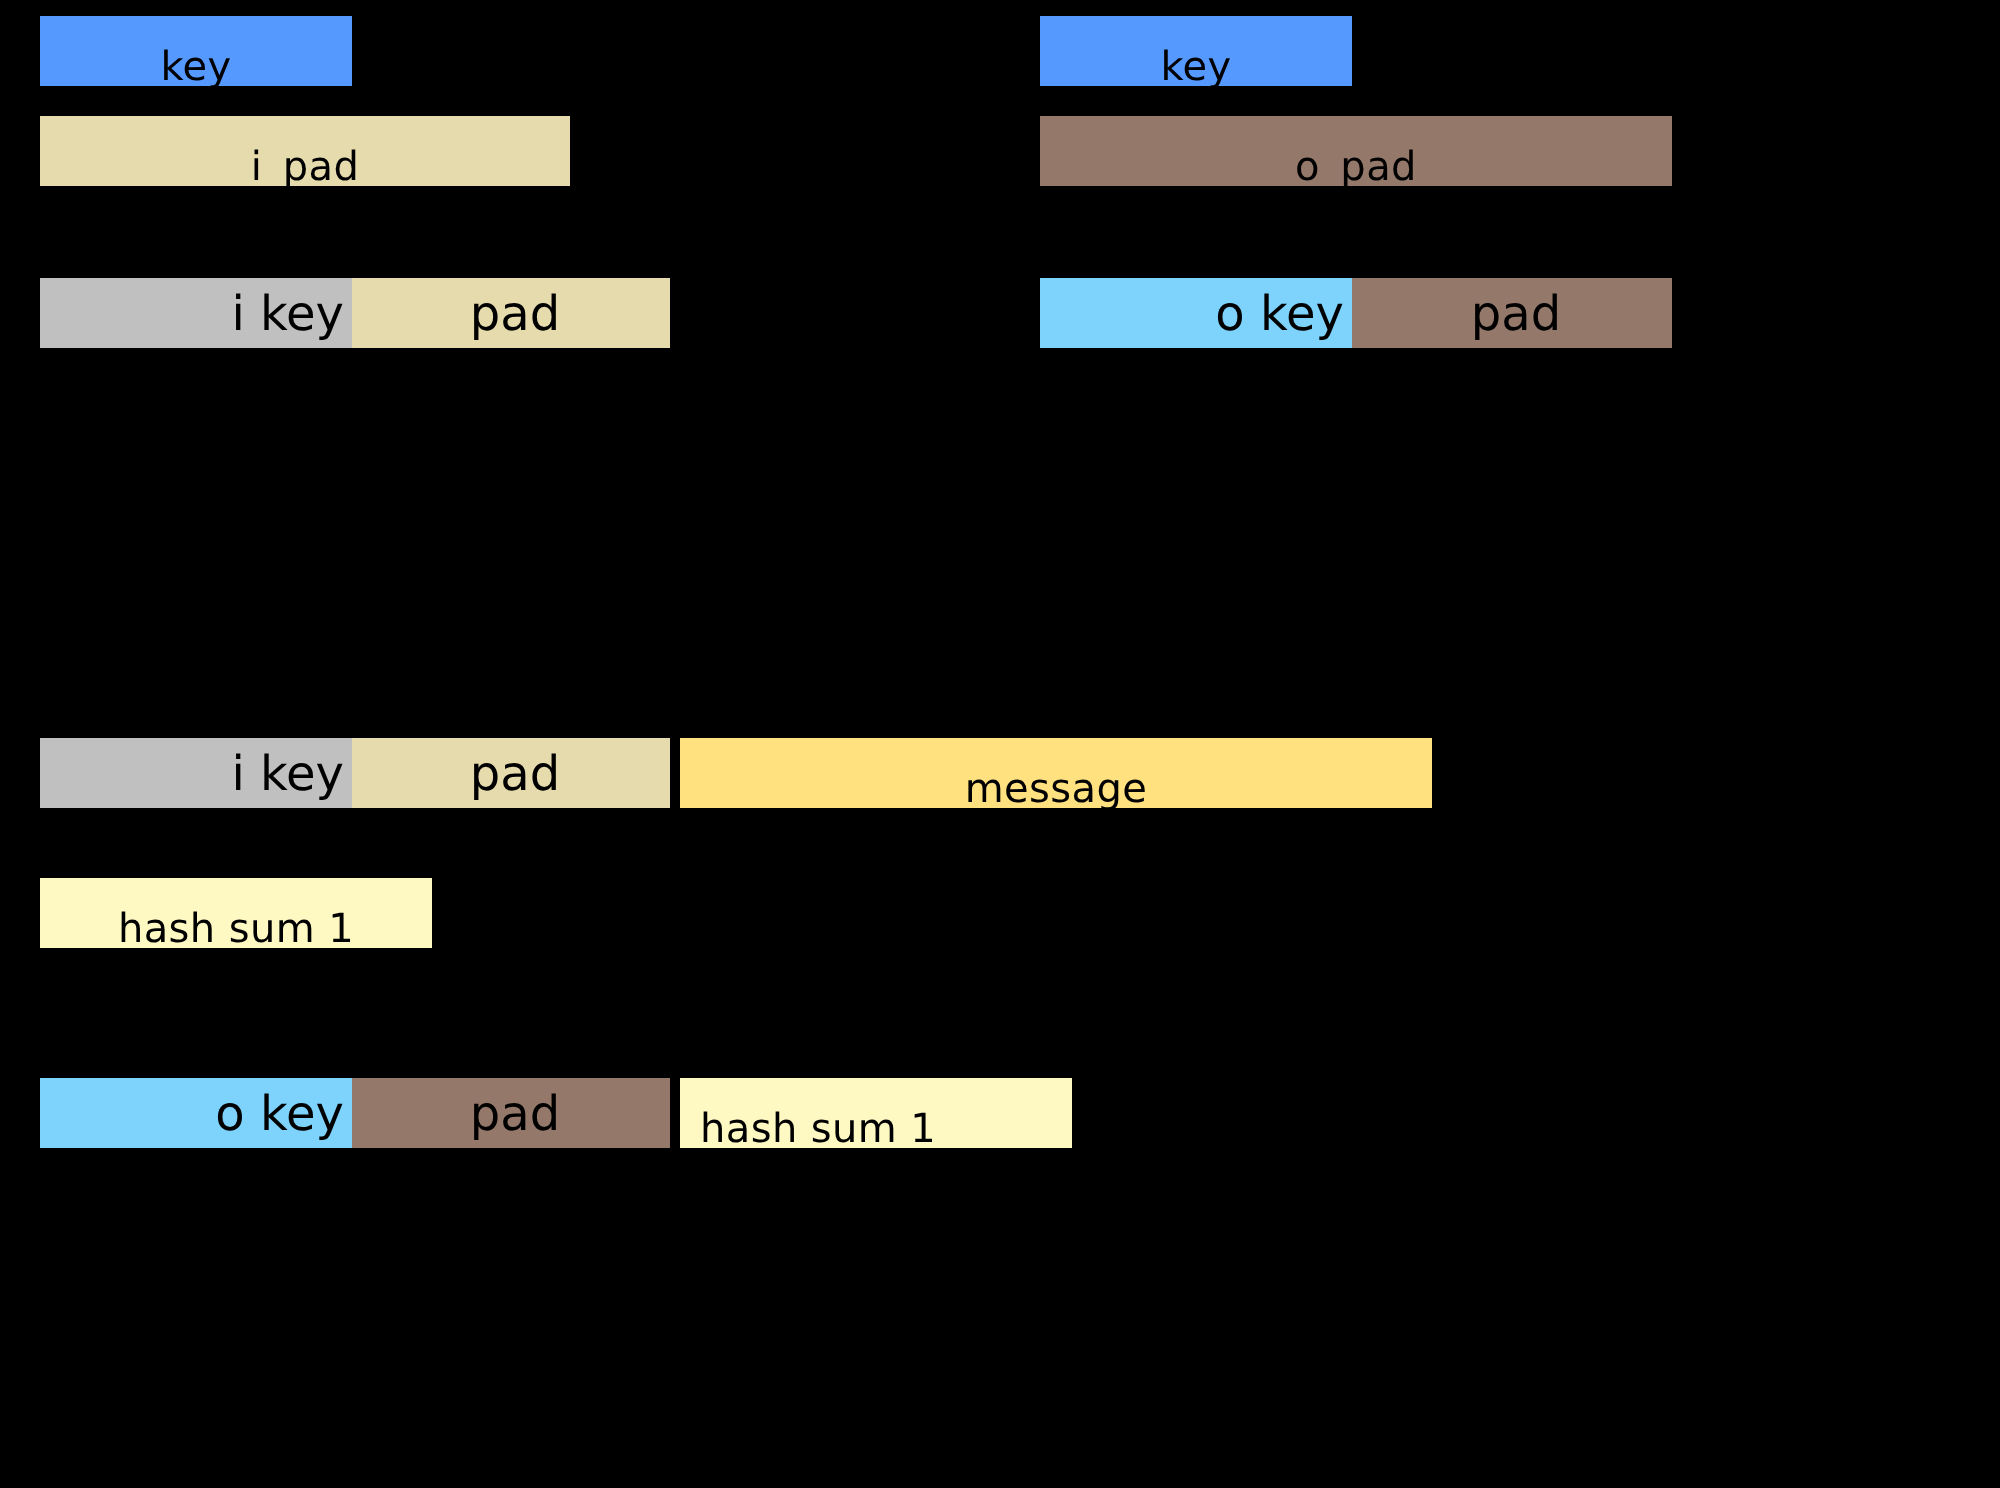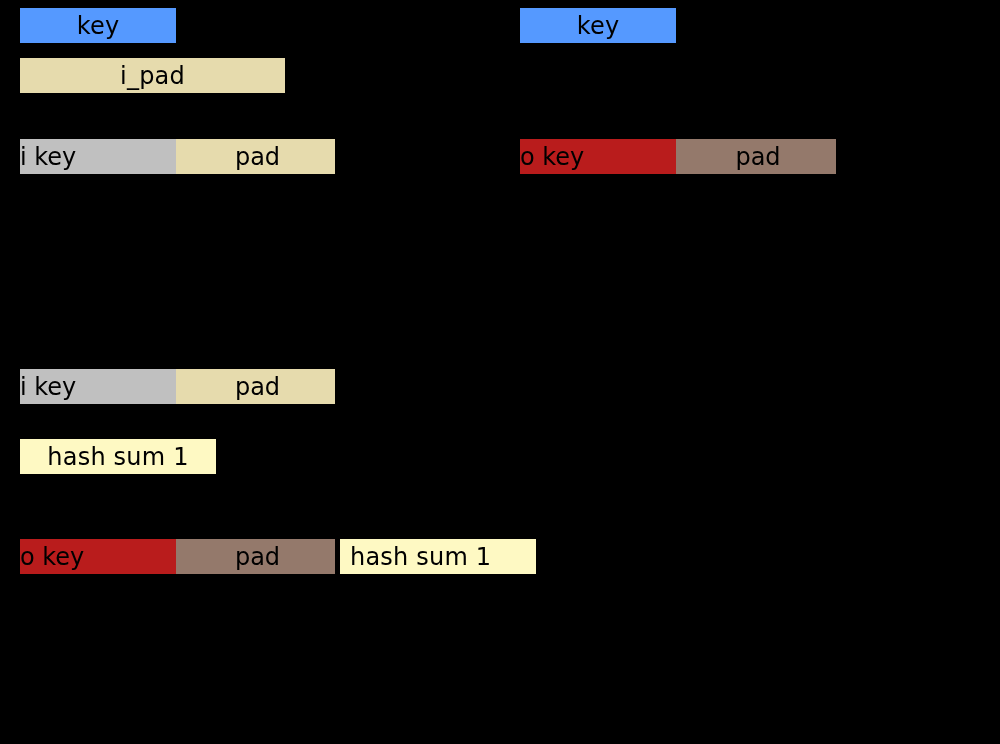--- a/index.html
+++ b/index.html
@@ -15,25 +15,25 @@
     position: relative;
     width: 1000px;
     height: 744px;
     background: #000000;
     overflow: hidden;
   }
   .bar {
     position: absolute;
     box-sizing: border-box;
     display: flex;
-    align-items: center;
+    align-items: flex-end;
     justify-content: center;
     white-space: nowrap;
     color: #000000;
-    font-size: 24px;
+    font-size: 20px;
     line-height: 1;
     letter-spacing: 0.2px;
   }
   
   .composite {
     position: absolute;
     display: flex;
     align-items: stretch;
     box-sizing: border-box;
   }
@@ -42,48 +42,51 @@
     display: flex;
     align-items: center;
     justify-content: center;
     white-space: nowrap;
     color: #000000;
     font-size: 24px;
     line-height: 1;
     overflow: visible;
   }
   
-  .composite .seg-left { justify-content: flex-start; padding-right: 4px; }
+  .composite .seg-left { justify-content: flex-end; padding-right: 4px; }
   .composite .seg-right { justify-content: center; padding-left: 4px; }
 
   .c-key      { background: #5599ff; }
   .c-ipad     { background: #e6dbad; }
   .c-opad     { background: #94796b; }
   .c-keygray  { background: #c0c0c0; }
-  .c-keygray2 { background: #b91c1c; }
+  .c-keygray2 { background: #7dd3fc; }
   .c-message  { background: #ffe180; }
   .c-hash     { background: #fef9c3; }
 </style>
 </head>
 <body>
 
 <div id="canvas">
 
   <div class="bar c-key" style="left:20px; top:8px; width:156px; height:35px;">
     <span>key</span>
   </div>
 
   <div class="bar c-key" style="left:520px; top:8px; width:156px; height:35px;">
     <span>key</span>
   </div>
 
   <div class="bar c-ipad" style="left:20px; top:58px; width:265px; height:35px;">
     <span>i_pad</span>
   </div>
 
+  <div class="bar c-opad" style="left:520px; top:58px; width:316px; height:35px;">
+    <span>o_pad</span>
+  </div>
 
   <div class="composite" style="left:20px; top:139px; width:315px; height:35px;">
     <div class="seg seg-left c-keygray" style="width:156px;">
       <span>i key</span>
     </div>
     <div class="seg seg-right c-ipad" style="width:159px;">
       <span>pad</span>
     </div>
   </div>
 
@@ -98,20 +101,23 @@
 
   <div class="composite" style="left:20px; top:369px; width:315px; height:35px;">
     <div class="seg seg-left c-keygray" style="width:156px;">
       <span>i key</span>
     </div>
     <div class="seg seg-right c-ipad" style="width:159px;">
       <span>pad</span>
     </div>
   </div>
 
+  <div class="bar c-message" style="left:340px; top:369px; width:376px; height:35px;">
+    <span>message</span>
+  </div>
 
   <div class="bar c-hash" style="left:20px; top:439px; width:196px; height:35px;">
     <span>hash sum 1</span>
   </div>
 
   <div class="composite" style="left:20px; top:539px; width:315px; height:35px;">
     <div class="seg seg-left c-keygray2" style="width:156px;">
       <span>o key</span>
     </div>
     <div class="seg seg-right c-opad" style="width:159px;">

